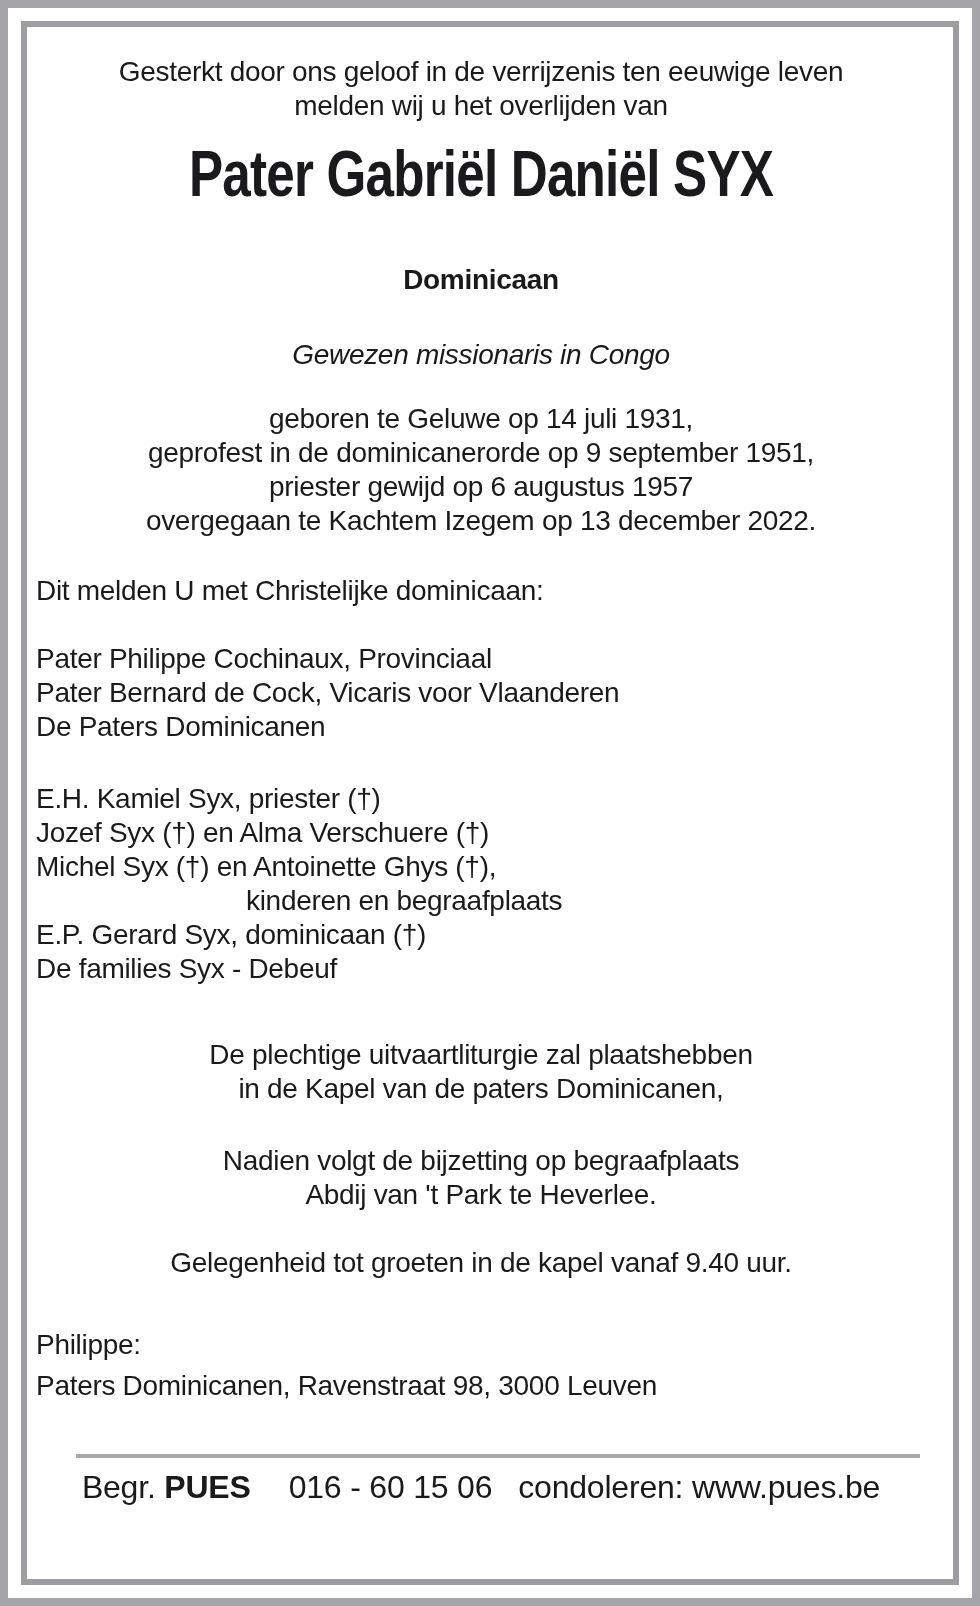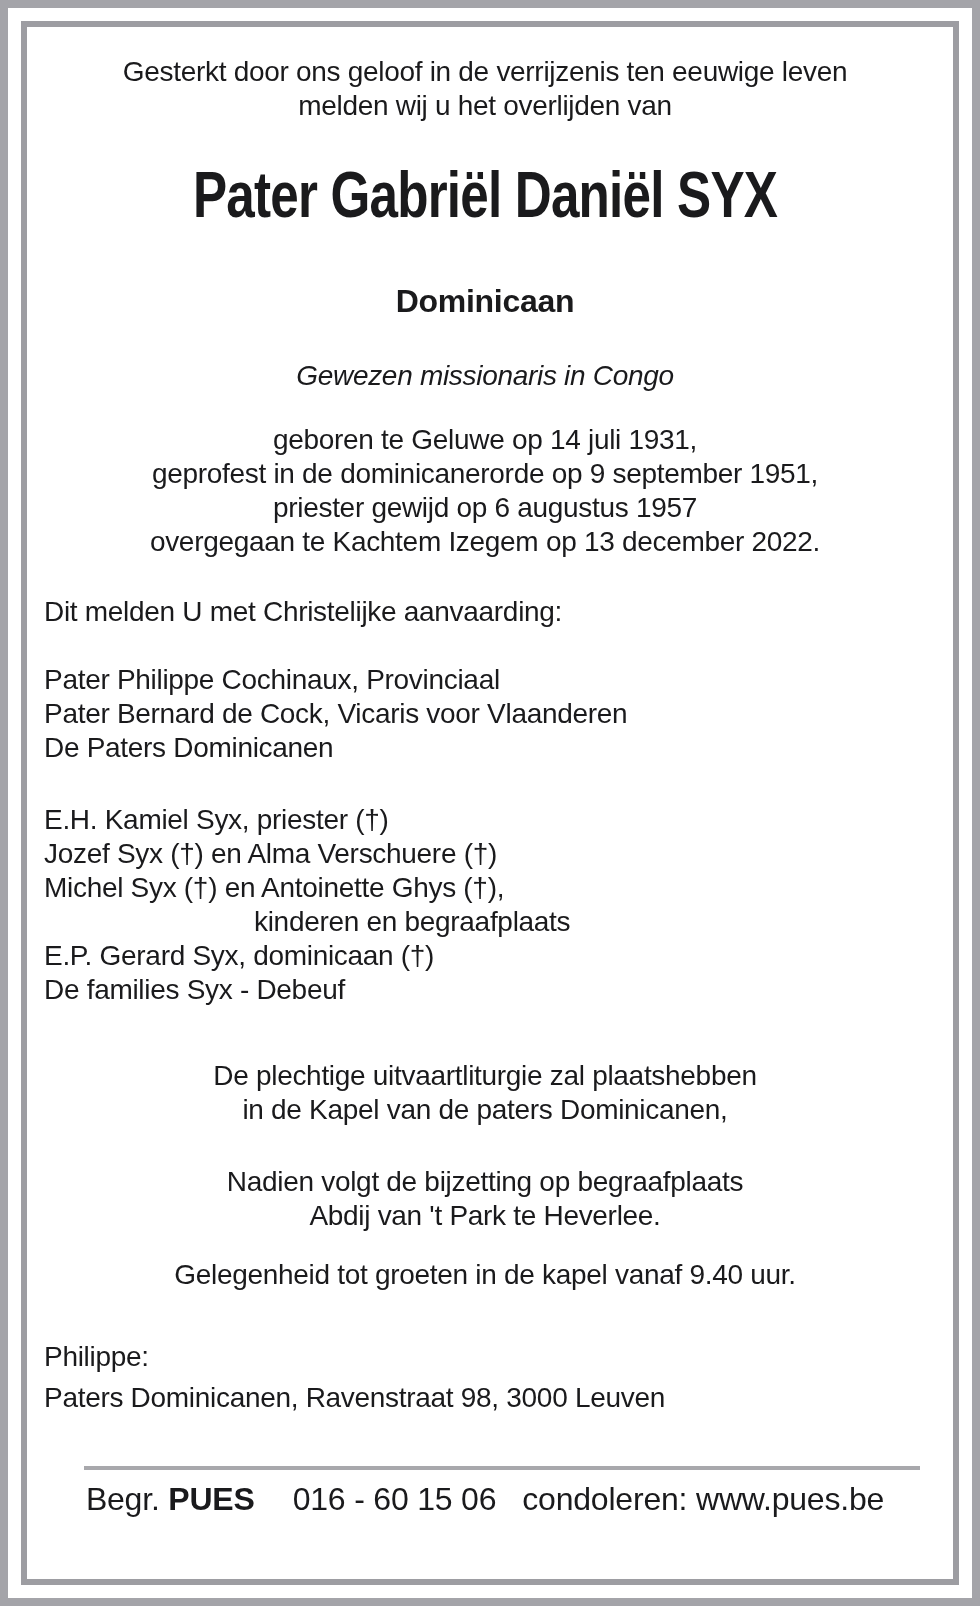--- a/index.html
+++ b/index.html
@@ -12,52 +12,52 @@
     height: 1606px;
     box-sizing: border-box;
     border: 8px solid #a4a4a9;
     padding: 13px;
     background: #ffffff;
   }
   .inner-frame {
     box-sizing: border-box;
     height: 100%;
     border: 6px solid #9d9da2;
-    padding: 12px 27px 0 17px;
+    padding: 12px 27px 0 9px;
     font-family: "Liberation Sans", "DejaVu Sans", sans-serif;
     color: #1a1a1c;
     font-size: 28px;
     line-height: 34px;
     letter-spacing: -0.3px;
   }
   .centered { text-align: center; }
   .leftblock { text-align: left; }
   .nowrap { white-space: nowrap; }
 
   .intro { margin-top: 16px; }
-  .name-block { margin-top: 36px; line-height: 72px; }
+  .name-block { margin-top: 15px; line-height: 72px; }
   .name-text {
     display: inline-block;
     font-size: 64px;
     font-weight: bold;
     letter-spacing: -1px;
     transform: scaleX(0.8);
     transform-origin: center;
     white-space: nowrap;
   }
-  .order-block { margin-top: 37px; font-size: 32px; font-weight: bold; line-height: 40px; }
+  .order-block { margin-top: 37px; font-size: 28px; font-weight: bold; line-height: 40px; }
   .role-block { margin-top: 38px; font-style: italic; }
   .life-block { margin-top: 30px; }
   .announce-block { margin-top: 36px; }
   .clergy-block { margin-top: 34px; }
   .family-block { margin-top: 38px; }
   .indented { margin-left: 210px; }
   .service-block { margin-top: 52px; }
   .burial-block { margin-top: 38px; }
-  .greeting-block { margin-top: 25px; }
+  .greeting-block { margin-top: 34px; }
   .mourning-block { margin-top: 48px; }
   .mourning-address { margin-top: 7px; }
   .divider {
     margin: 51px 6px 0 40px;
     height: 4px;
     background: #a8a8ac;
   }
   .footer {
     margin-top: 14px;
     font-size: 32px;
@@ -87,21 +87,21 @@
 
     <div class="role-block centered nowrap">Gewezen missionaris in Congo</div>
 
     <div class="life-block centered">
       <div class="nowrap">geboren te Geluwe op 14 juli 1931,</div>
       <div class="nowrap">geprofest in de dominicanerorde op 9 september 1951,</div>
       <div class="nowrap">priester gewijd op 6 augustus 1957</div>
       <div class="nowrap">overgegaan te Kachtem Izegem op 13 december 2022.</div>
     </div>
 
-    <div class="announce-block leftblock nowrap">Dit melden U met Christelijke aanvaarding:</div>
+    <div class="announce-block leftblock nowrap">Dit melden U met Christelijke dominicaan:</div>
 
     <div class="clergy-block leftblock">
       <div class="nowrap">Pater Philippe Cochinaux, Provinciaal</div>
       <div class="nowrap">Pater Bernard de Cock, Vicaris voor Vlaanderen</div>
       <div class="nowrap">De Paters Dominicanen</div>
     </div>
 
     <div class="family-block leftblock">
       <div class="nowrap">E.H. Kamiel Syx, priester (†)</div>
       <div class="nowrap">Jozef Syx (†) en Alma Verschuere (†)</div>

